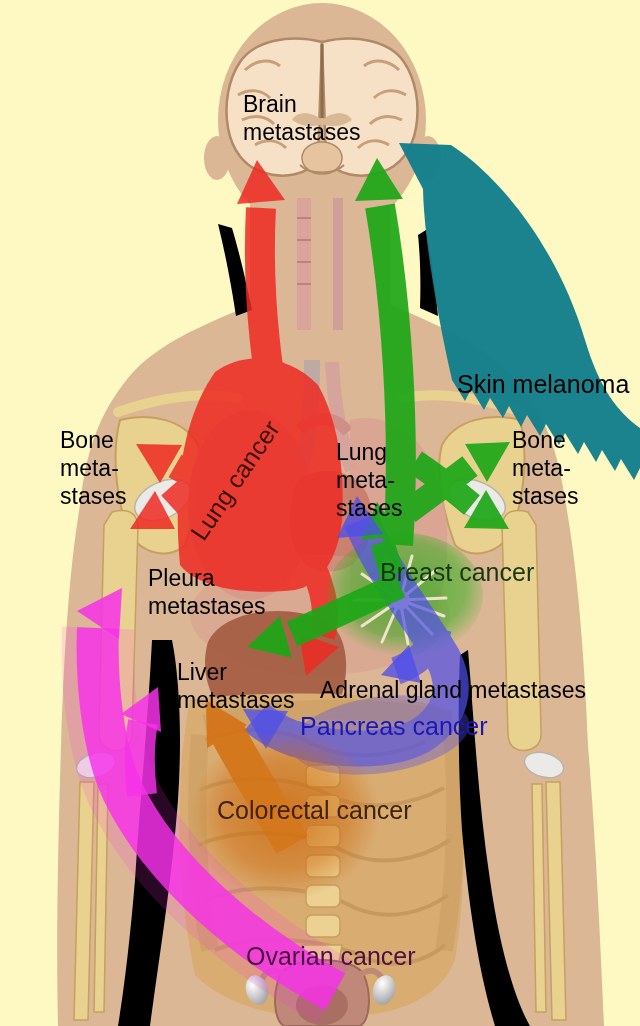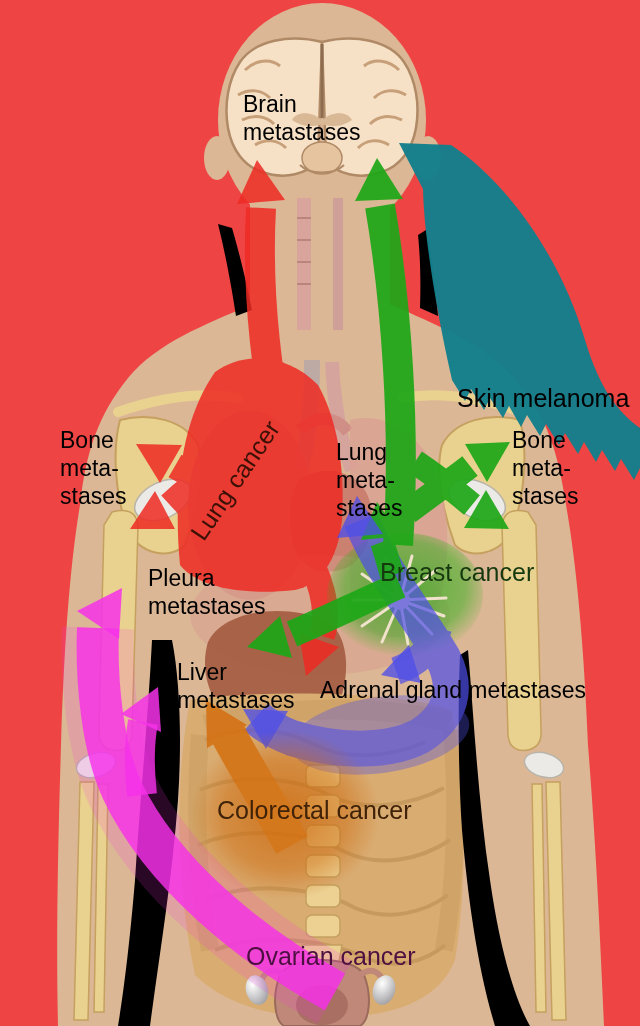--- a/index.html
+++ b/index.html
@@ -7,21 +7,21 @@
          font-family:"Liberation Sans",sans-serif;}
   .stage svg{position:absolute;left:0;top:0;}
   .lbl{position:absolute;color:#000;font-size:23px;line-height:28px;white-space:nowrap;}
   .lbl.big{font-size:25px;}
   .lbl .ln{display:block;}
   #lbl-lung-cancer{transform:rotate(-56deg);transform-origin:0 100%;font-size:25px;}
 </style>
 </head>
 <body>
 
-<div class="stage" style="background-color: #ef4444;">
+<div class="stage" style="background-color: #fef9c3;">
 
 <svg width="640" height="1026" viewBox="0 0 640 1026">
   <defs>
     <radialGradient id="ovG" cx="35%" cy="30%" r="80%">
       <stop offset="0%" stop-color="#ffffff"></stop>
           <stop offset="100%" stop-color="#9c9ca0"></stop>
     </radialGradient>
     <radialGradient id="orG" cx="50%" cy="50%" r="50%">
       <stop offset="0%" stop-color="rgba(205,105,12,0.95)"></stop>
       <stop offset="65%" stop-color="rgba(205,105,12,0.55)"></stop>
@@ -216,21 +216,21 @@
     <path d="M 142,795 C 138,760 140,738 143,722" stroke="currentColor" stroke-width="30" fill="none" opacity="0.82"></path>
     <polygon fill="currentColor" opacity="0.85" points="158,687 161,732 121,714"></polygon>
   </g>
 </svg>
 
   <div class="lbl" id="lbl-brain" style="left: 243px; top: 90px; color: rgb(0, 0, 0);">
     <span class="ln">Brain</span>
     <span class="ln">metastases</span>
   </div>
 
-  <div class="lbl big" style="left: 457px; top: 384px; color: rgb(0, 0, 0); text-align: right;">Skin melanoma</div>
+  <div class="lbl big" style="left: 457px; top: 370px; color: rgb(0, 0, 0); text-align: right;">Skin melanoma</div>
 
   <div class="lbl" style="left: 60px; top: 426px; color: rgb(0, 0, 0);">
     <span class="ln">Bone</span>
     <span class="ln">meta-</span>
     <span class="ln">stases</span>
   </div>
 
   <div class="lbl" style="left: 512px; top: 426px; color: rgb(0, 0, 0);">
     <span class="ln">Bone</span>
     <span class="ln">meta-</span>
@@ -252,17 +252,18 @@
     <span class="ln">metastases</span>
   </div>
 
   <div class="lbl" style="left: 177px; top: 658px; color: rgb(0, 0, 0);">
     <span class="ln">Liver</span>
     <span class="ln">metastases</span>
   </div>
 
   <div class="lbl" style="left: 282px; top: 676px; color: rgb(0, 0, 0); margin-left: 38px;">Adrenal gland metastases</div>
 
+  <div class="lbl big" style="left: 300px; top: 712px; color: rgb(29, 24, 176);">Pancreas cancer</div>
 
   <div class="lbl big" style="left: 246px; top: 942px; color: rgb(76, 16, 64);">Ovarian cancer</div>
 
   <div class="lbl big" style="left: 217px; top: 796px; color: rgb(63, 34, 8);">Colorectal cancer</div>
 </div>
 
 </body></html>

